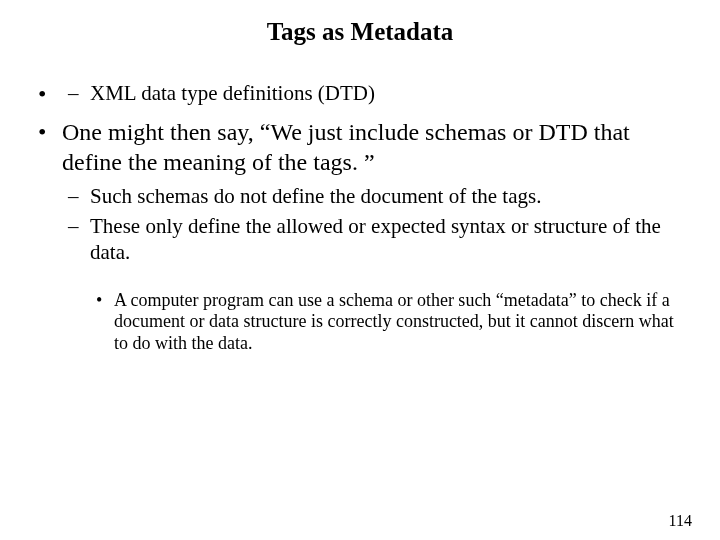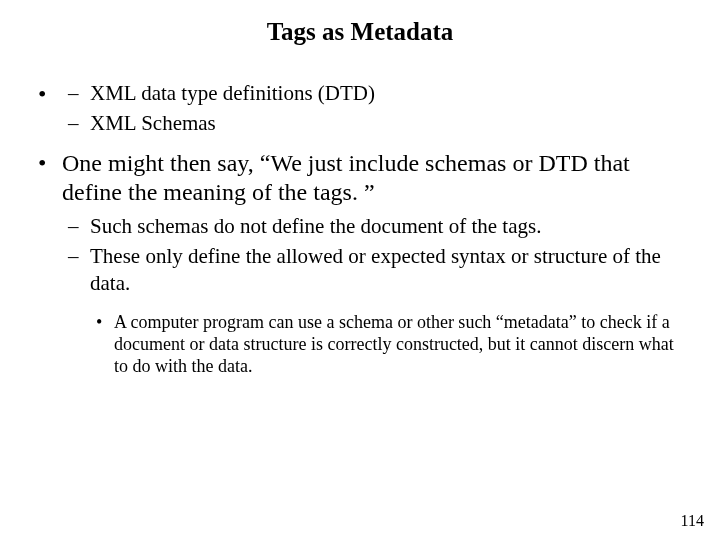--- a/index.html
+++ b/index.html
@@ -57,60 +57,57 @@
     margin-bottom: 4px;
   }
   ul.level2 > li::before {
     content: "–";
     position: absolute;
     left: 6px;
     top: 0;
     font-size: 21px;
   }
   ul.level3 {
-    margin: 16px 0 0 0;
+    margin: 24px 0 0 0;
     padding: 0;
     list-style: none;
   }
   ul.level3 > li {
     position: relative;
     padding-left: 24px;
     font-size: 18px;
     line-height: 1.22;
     margin-bottom: 4px;
   }
   ul.level3 > li::before {
     content: "•";
     position: absolute;
     left: 6px;
     top: 0;
     font-size: 18px;
   }
   .page-num {
     position: absolute;
     bottom: 10px;
-    right: 16px;
+    right: 28px;
     font-size: 16px;
   }
 </style>
 </head>
 <body>
 
 <div class="slide">
 
   <div class="title">Tags as Metadata</div>
 
   <ul class="level1">
     <li>
       <ul class="level2">
         <li>
           <span>XML data type definitions (DTD)</span>
-        </li>
-        <li>
-          <span>XML Schemas</span>
         </li>
       </ul>
     </li>
     <li>
       <span>One might then say, “We just include schemas or DTD that define the meaning of the tags. ”</span>
       <ul class="level2">
         <li>
           <span>Such schemas do not define the document of the tags.</span>
         </li>
         <li>

